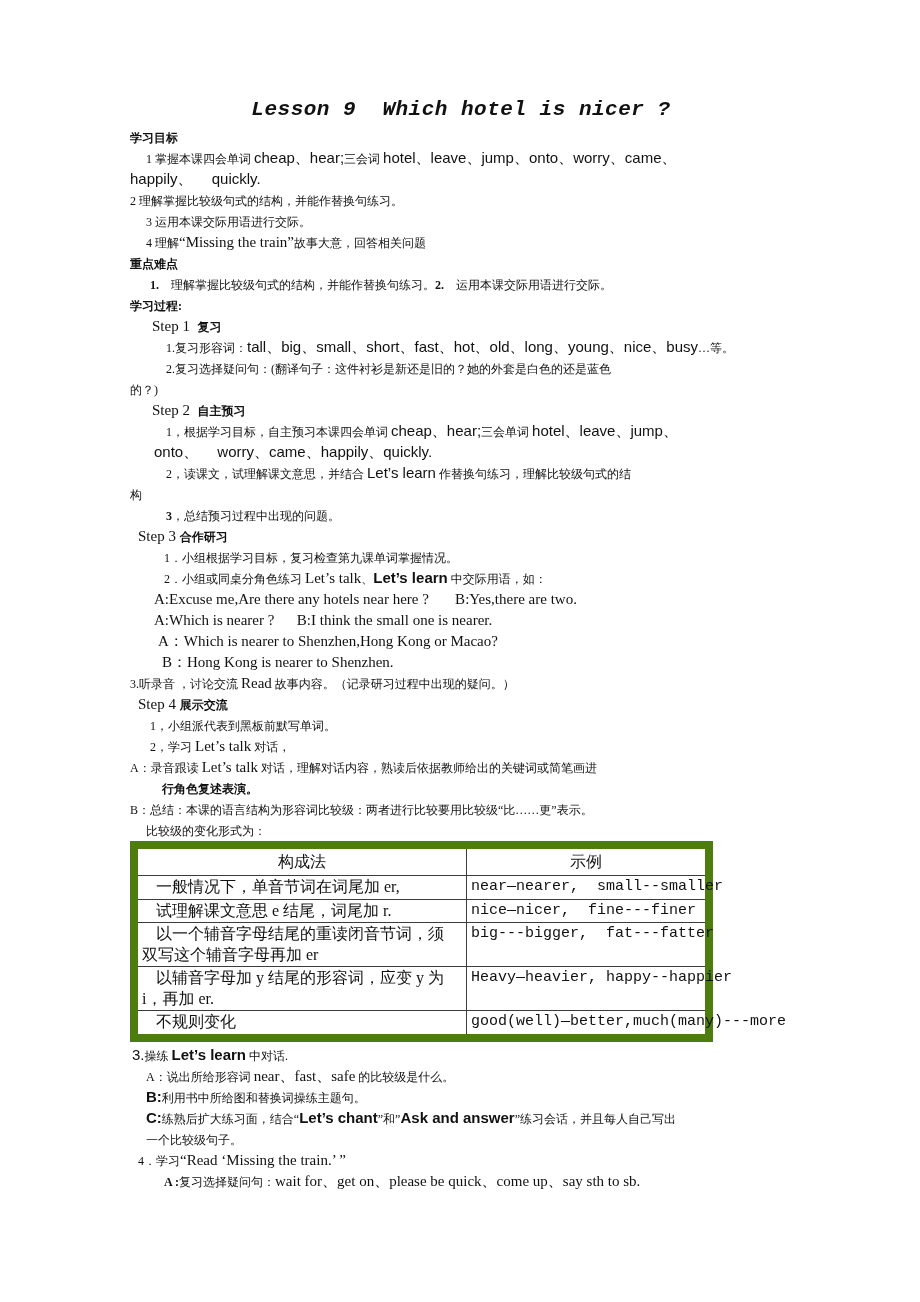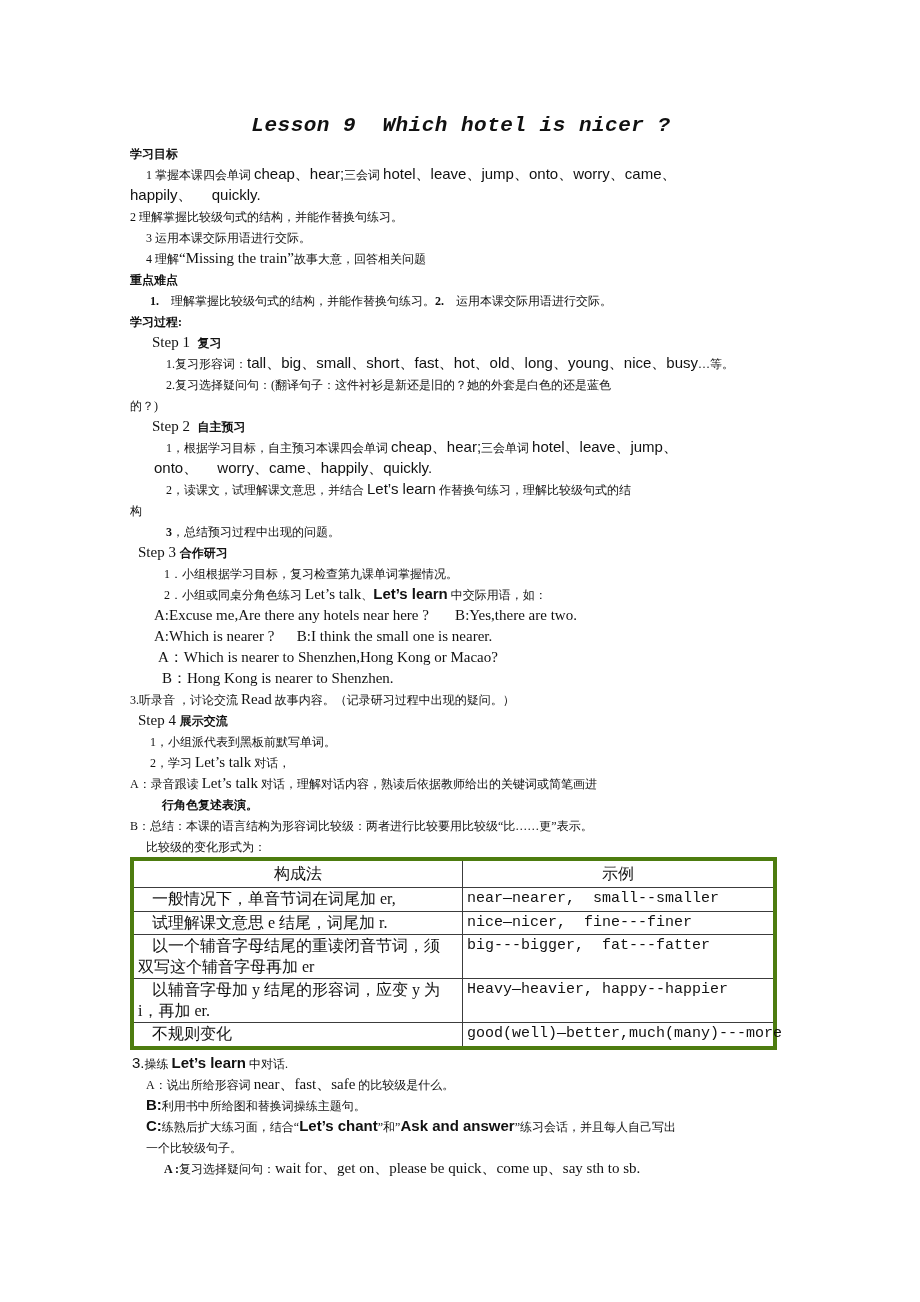--- a/index.html
+++ b/index.html
@@ -7,21 +7,21 @@
     position:relative;
     width:920px;height:1302px;
     background:#ffffff;
     color:#111111;
     font-family:"Liberation Serif","DejaVu Serif",serif;
     font-size:16px;
     overflow:hidden;
   }
   #content{
     position:absolute;
-    left:130px;top:110px;
+    left:130px;top:94px;
     width:662px;
   }
   .doc-title{
     text-align:center;
     font-family:"Liberation Mono","DejaVu Sans Mono",monospace;
     font-style:italic;
     font-weight:bold;
     font-size:21px;
     line-height:32px;
     height:32px;
@@ -32,23 +32,23 @@
     height:21px;
     line-height:21px;
     white-space:pre;
   }
   .f-z{font-family:"Liberation Serif","DejaVu Serif",serif;font-size:12px;}
   .f-s{font-family:"Liberation Sans","DejaVu Sans",sans-serif;font-size:15px;margin-top:28px;}
   .f-m{font-family:Liberation Serif, serif;font-size:15px;}
   .b{font-weight:bold;}
   table.cmp{
     border-collapse:collapse;
-    width:647px;
+    width:583px;
     margin:1px 0 2px 0;
-    border:4px solid #4d7c0f;
+    border:8px solid #4d7c0f;
     table-layout:fixed;
   }
   table.cmp th, table.cmp td{
     border:1px solid #3c3c3c;
     padding:1px 4px;
     vertical-align:top;
   }
   table.cmp th{
     font-weight:normal;
     text-align:center;
@@ -143,16 +143,17 @@
               <td class="cell-method">不规则变化</td>
               <td class="cell-example">good(well)—better,much(many)---more</td>
             </tr>
           </tbody>
         </table>
         <div class="line" style="margin-left: 2px;"><span class="f-s">3.</span><span class="f-z">操练 </span><span class="f-s b">Let’s learn</span><span class="f-z"> 中对话.</span></div>
         <div class="line" style="margin-left: 16px;"><span class="f-z">A：说出所给形容词 </span><span class="f-m">near、fast、safe</span><span class="f-z"> 的比较级是什么。</span></div>
         <div class="line" style="margin-left: 16px;"><span class="f-s b">B:</span><span class="f-z">利用书中所给图和替换词操练主题句。</span></div>
         <div class="line" style="margin-left: 16px;"><span class="f-s b">C:</span><span class="f-z">练熟后扩大练习面，结合“</span><span class="f-s b">Let’s chant</span><span class="f-z">”和”</span><span class="f-s b">Ask and answer</span><span class="f-z">”练习会话，并且每人自己写出</span></div>
         <div class="line" style="margin-left: 16px;"><span class="f-z">一个比较级句子。</span></div>
+        <div class="line" style="margin-left: 8px;"><span class="f-z">4．学习</span><span class="f-m">“Read ‘Missing the train.’ ”</span></div>
         <div class="line" style="margin-left: 34px;"><span class="f-z b">A :</span><span class="f-z">复习选择疑问句：</span><span class="f-m">wait for、get on、please be quick、come up、say sth to sb.</span></div>
       </div>
   </div>
 </div>
 
 </body></html>

